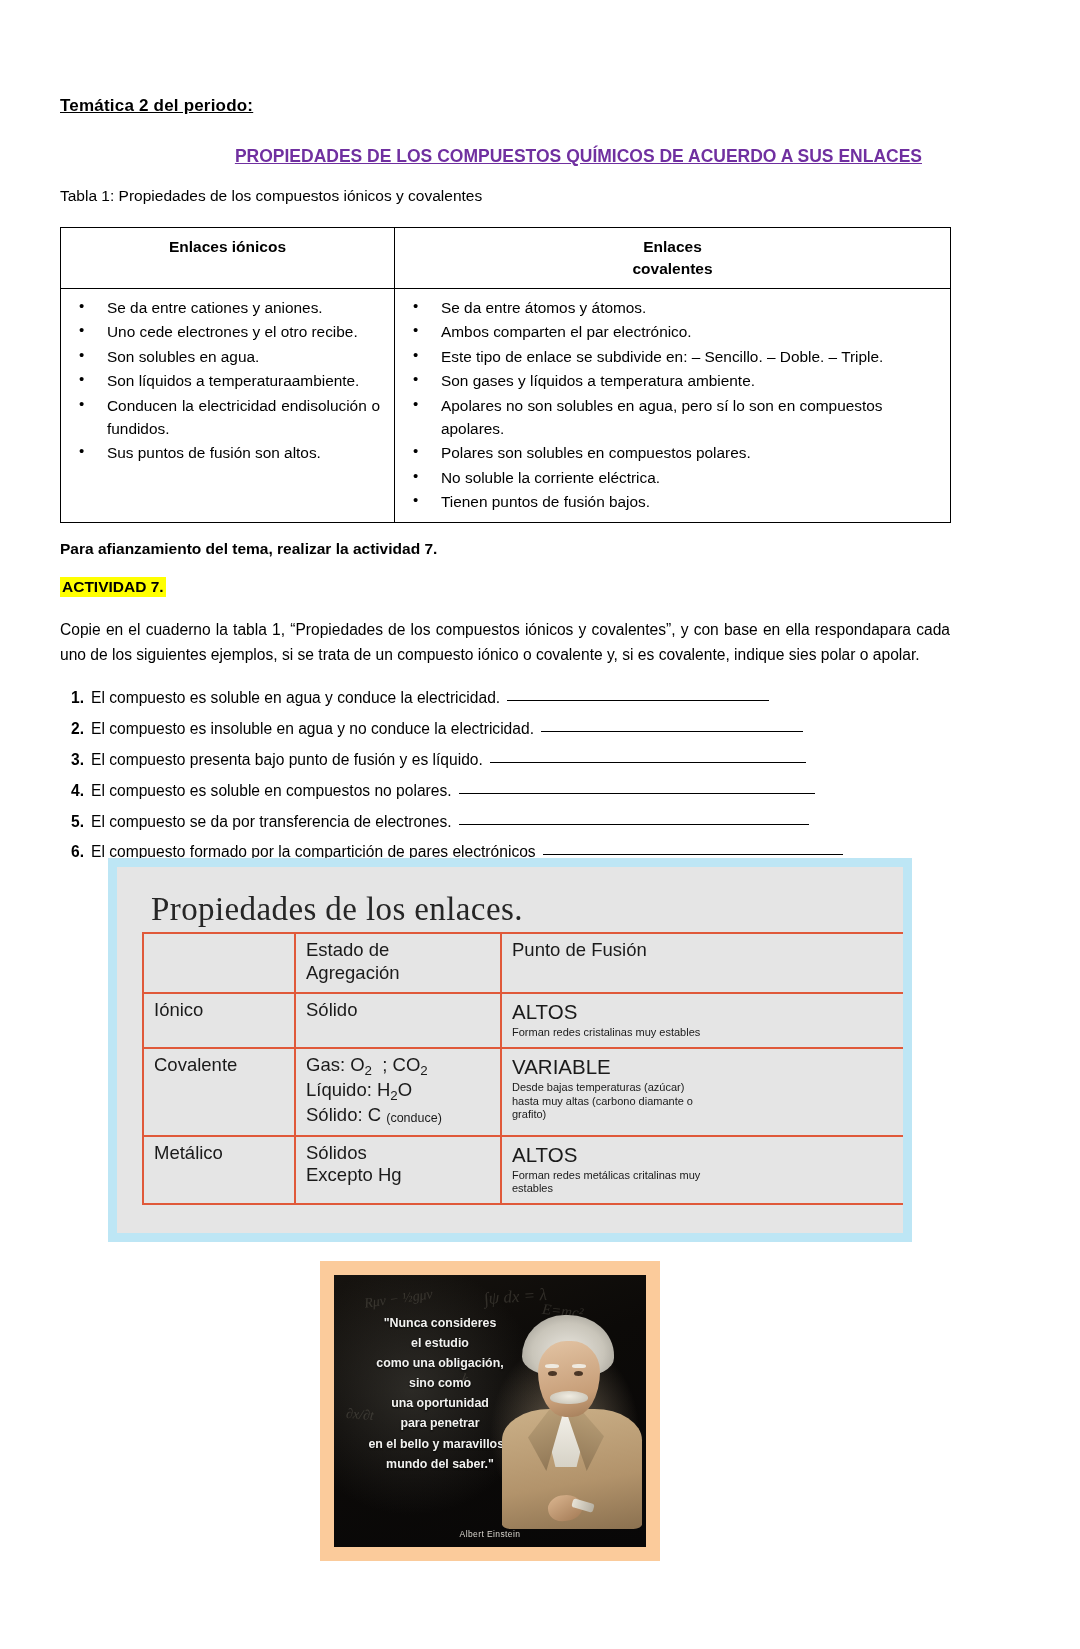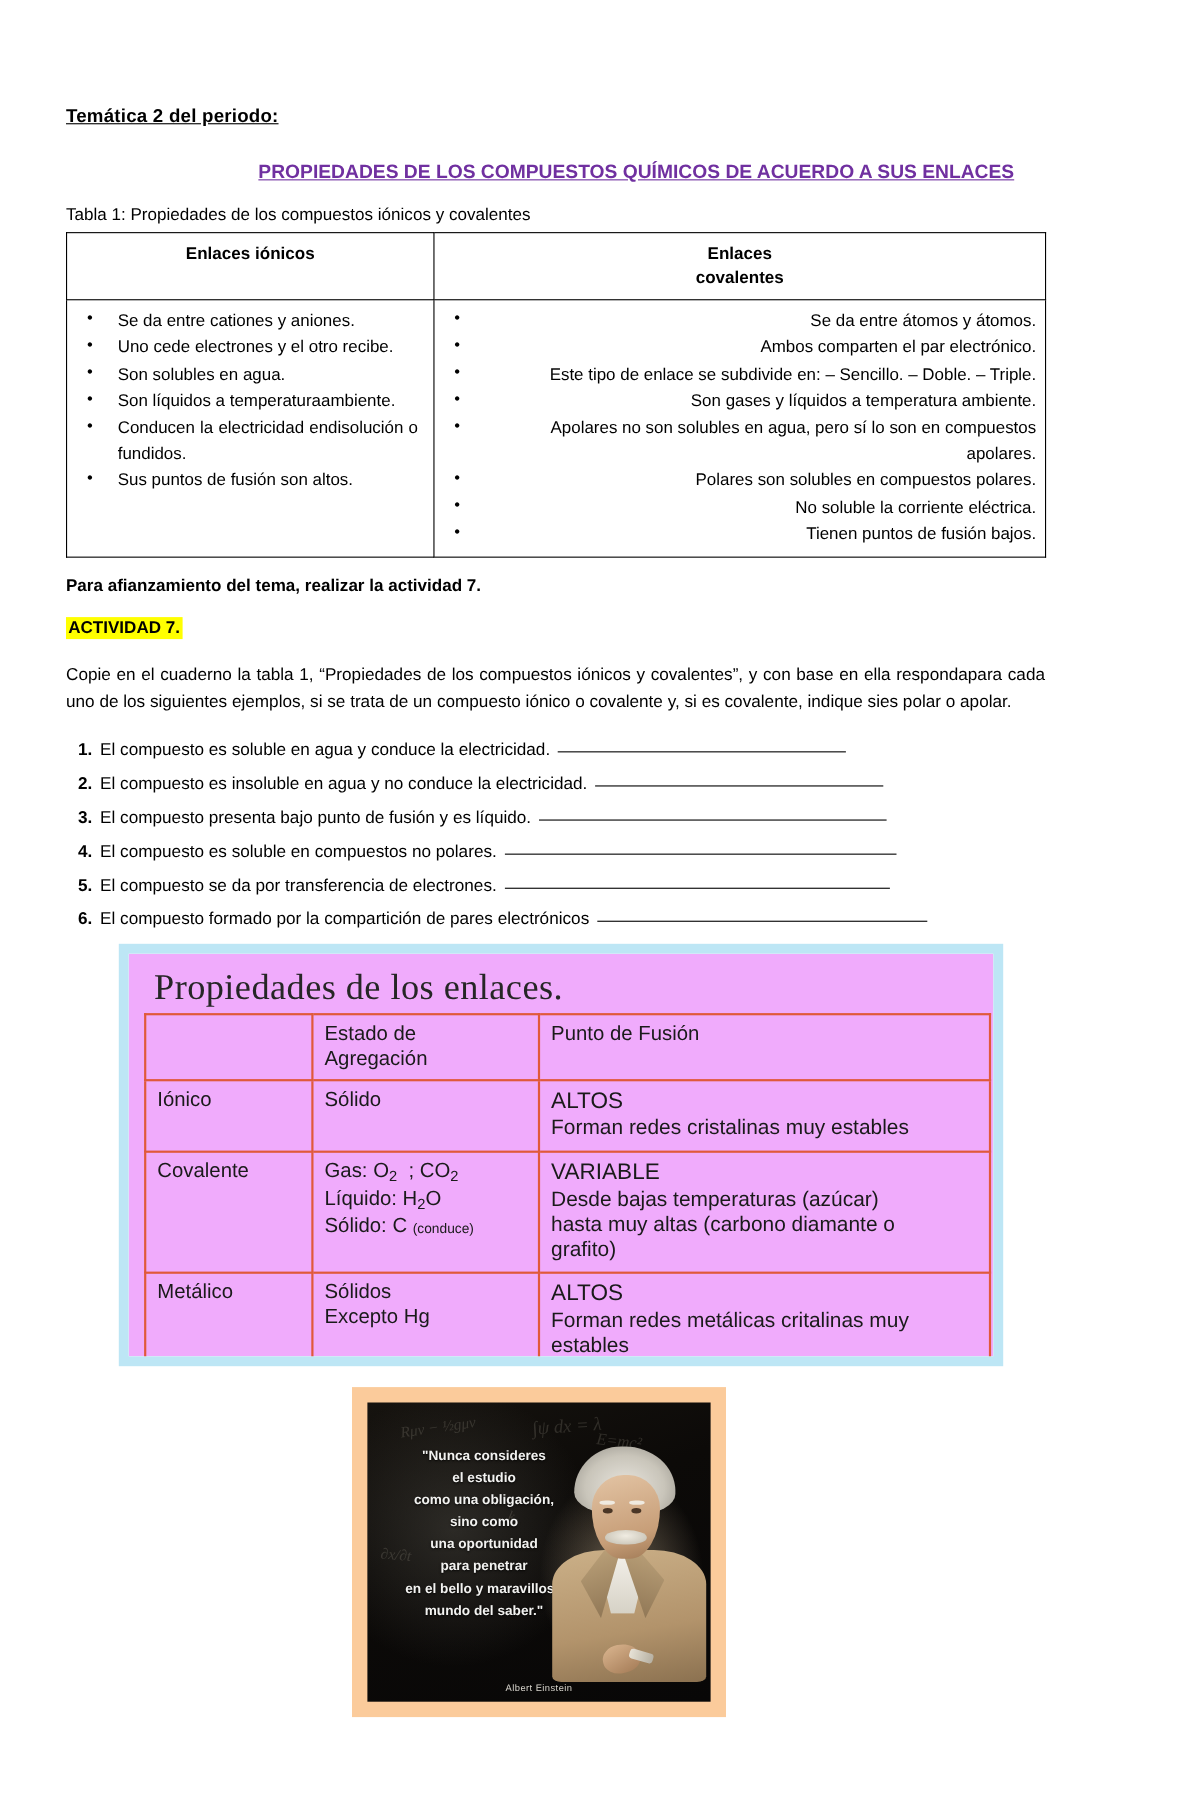--- a/index.html
+++ b/index.html
@@ -48,21 +48,21 @@
     padding: 0 28px;
   }
   .tabla-caption {
     margin-top: 17px;
     font-size: 15.5px;
     line-height: 1.35;
   }
 
   
   table.cmp {
-    margin-top: 4px;
+    margin-top: 20px;
     border-collapse: collapse;
     width: 890px;
     table-layout: fixed;
   }
   table.cmp td, table.cmp th {
     border: 1.4px solid #000;
     vertical-align: top;
     padding: 0;
   }
   table.cmp th {
@@ -78,21 +78,20 @@
     margin: 0;
     padding: 7px 8px 7px 0;
     list-style: none;
   }
   ul.props li {
     position: relative;
     font-size: 15.4px;
     line-height: 1.52;
     padding-left: 46px;
     margin: 0 0 1px 0;
-    text-align: right;
   }
   ul.props li::before {
     content: "\2022";
     position: absolute;
     left: 18px;
     top: -1px;
     font-size: 15px;
   }
   ul.props.justify li { text-align: justify; padding-right: 6px; }
 
@@ -156,23 +155,23 @@
     width: 804px;
     height: 384px;
     background: #ffffff;
     border: 9px solid #BDE6F5;
     box-sizing: border-box;
     overflow: hidden;
   }
   .enlaces-inner {
     width: 100%;
     height: 100%;
-    background: #f0abfc;
+    background: #e5e5e5;
     box-sizing: border-box;
-    padding: 5px;
+    padding: 16px;
     position: relative;
   }
   .enl-title {
     font-family: "Liberation Serif", serif;
     font-size: 33px;
     color: #262626;
     padding: 8px 0 4px 18px;
     letter-spacing: .4px;
   }
   table.enl {
@@ -195,21 +194,21 @@
   td.enl-label {
     vertical-align: middle;
     font-size: 20px;
   }
   .enl-big {
     font-size: 20.5px;
     display: block;
     margin-bottom: 2px;
   }
   .enl-small {
-    font-size: 19px;
+    font-size: 11px;
     display: block;
     line-height: 1.2;
   }
   .enl-sub { font-size: 0.72em; vertical-align: -0.28em; }
   .enl-paren { font-size: 12.5px; vertical-align: -0.05em; }
   .enl-line { display: block; }
 
   
   .einstein-frame {
     position: absolute;

